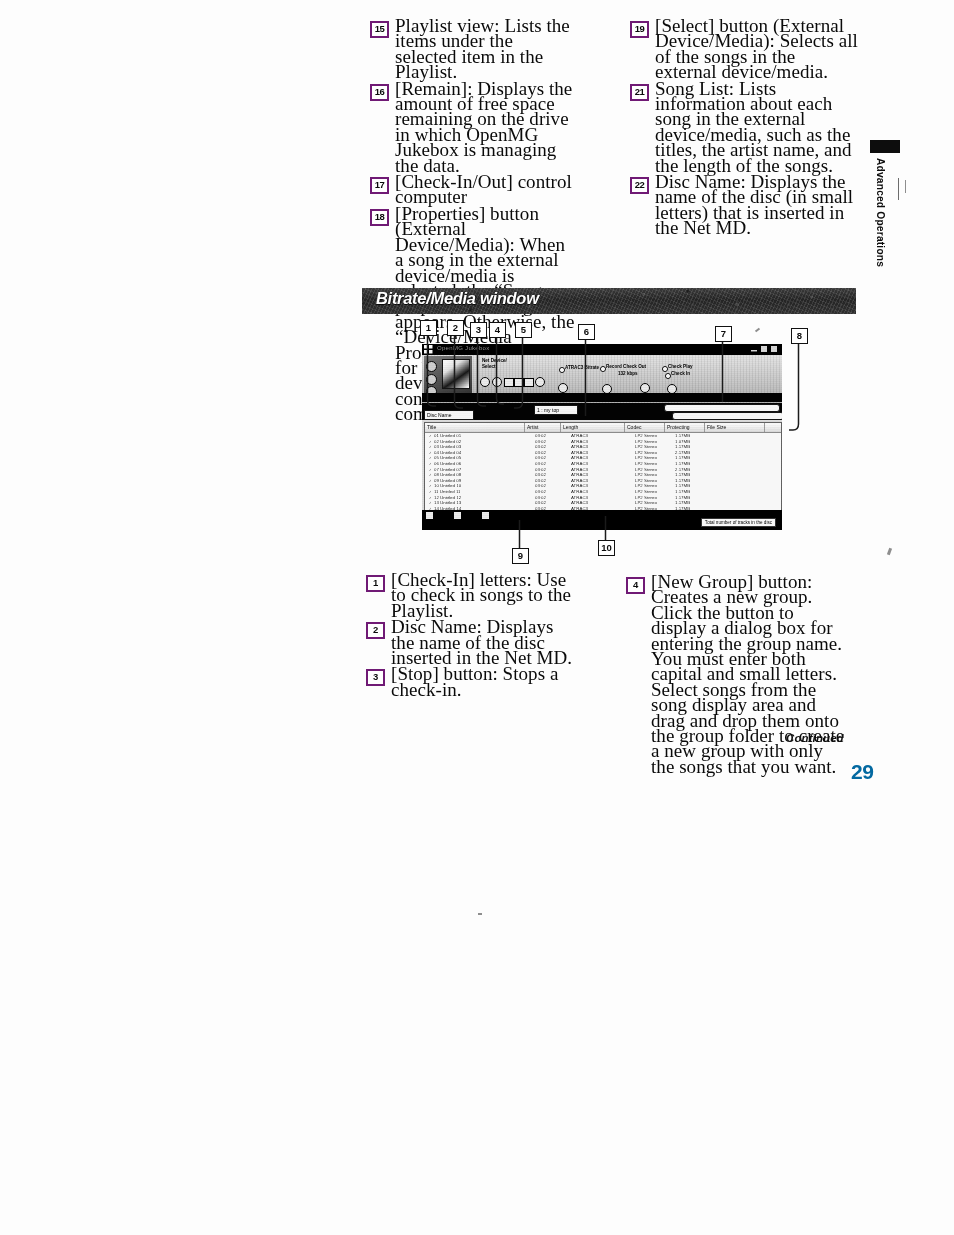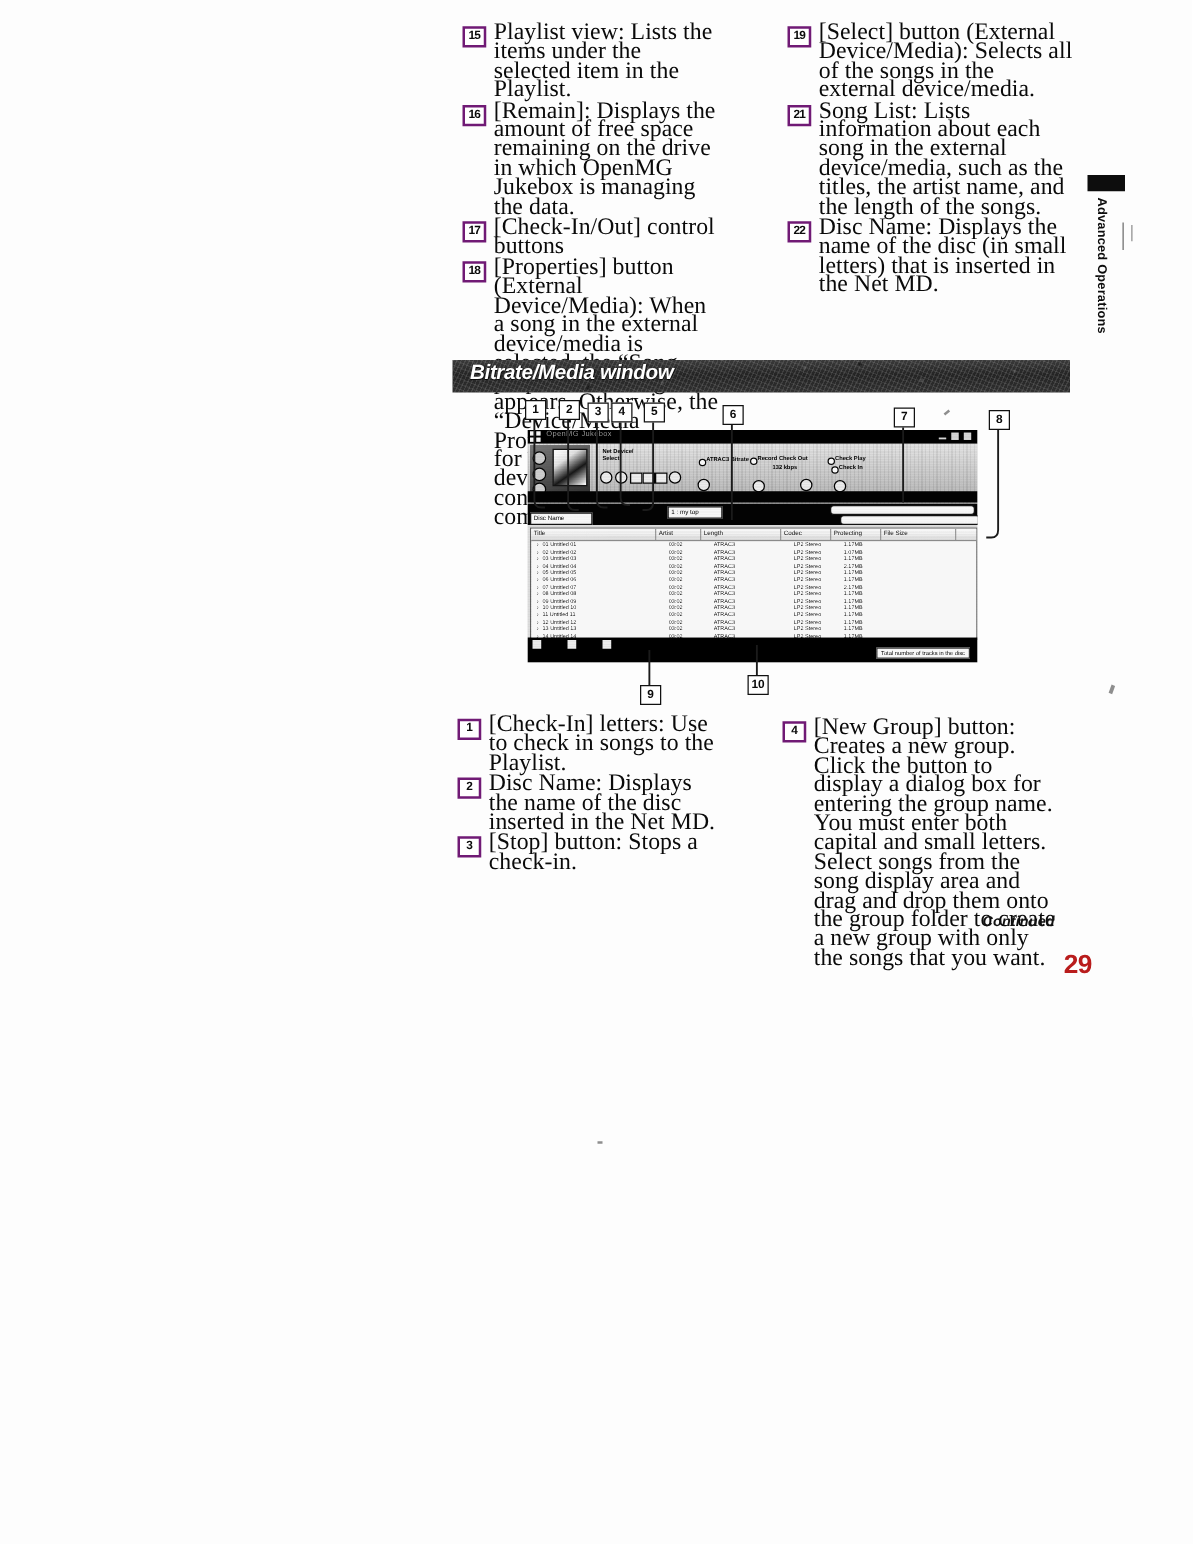--- a/index.html
+++ b/index.html
@@ -300,21 +300,21 @@
     left: 786px; top: 732px;
     font-family: "Liberation Sans", sans-serif;
     font-style: italic; font-weight: bold;
     font-size: 11.5px; color: #121212;
     letter-spacing: .1px;
   }
   .pagenum {
     position: absolute;
     left: 851px; top: 760px;
     font-family: "Liberation Sans", sans-serif;
-    font-weight: bold; font-size: 21px; color: #b91c1c;
+    font-weight: bold; font-size: 21px; color: #0369a1;
     letter-spacing: -.5px;
   }
   .stray-mark {
     position: absolute;
     background: #8e8e8e;
     pointer-events: none;
   }
 </style>
 </head>
 <body>
@@ -325,21 +325,21 @@
       <div class="cl-item">
         <div class="cl-num">15</div>
         <div class="cl-text">Playlist view: Lists the items under the selected item in the Playlist.</div>
       </div>
       <div class="cl-item">
         <div class="cl-num">16</div>
         <div class="cl-text">[Remain]: Displays the amount of free space remaining on the drive in which OpenMG Jukebox is managing the data.</div>
       </div>
       <div class="cl-item">
         <div class="cl-num">17</div>
-        <div class="cl-text">[Check-In/Out] control buttons</div>
+        <div class="cl-text">[Check-In/Out] control computer</div>
       </div>
       <div class="cl-item">
         <div class="cl-num">18</div>
         <div class="cl-text">[Properties] button (External Device/Media): When a song in the external device/media is selected, the “Song properties” dialog box appears. Otherwise, the “Device/Media Properties” dialog box for the external device/media connected to your computer appears.</div>
       </div>
     </div>
 
   <div class="callout-list" style="left:630px; top:18px; width:230px;" id="top-right">
       <div class="cl-item">
         <div class="cl-num">19</div>

